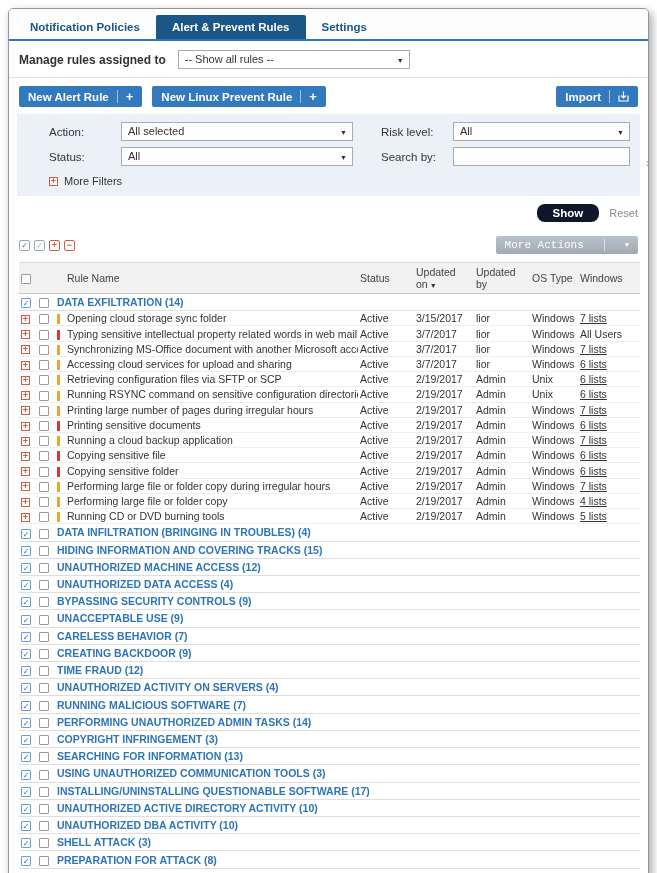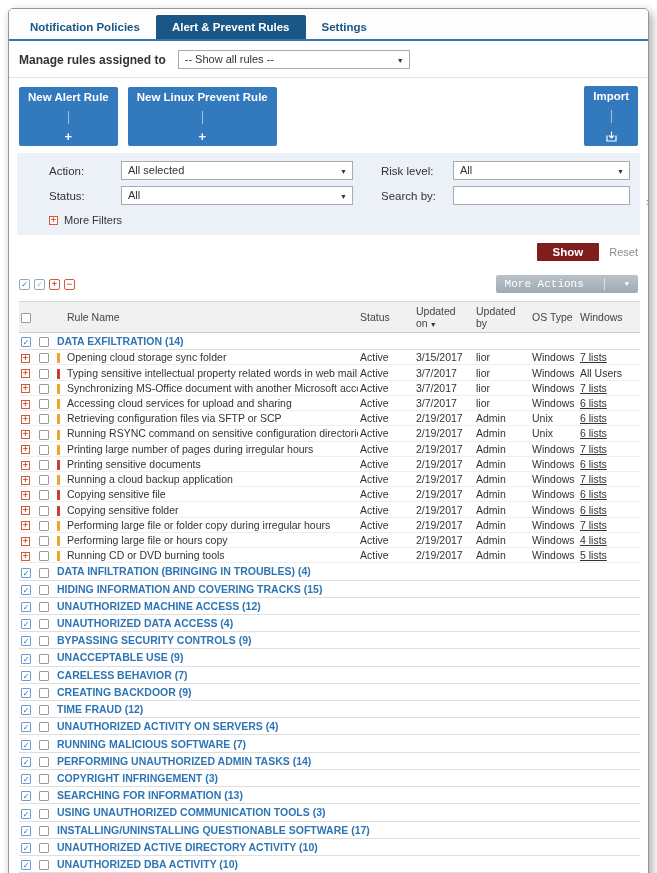--- a/index.html
+++ b/index.html
@@ -18,39 +18,39 @@
   .manage-label { font-size:12px; font-weight:bold; color:#333; }
   .sel { position:relative; background:#fff; border:1px solid #a5acb2; font-size:11px;
          padding:2px 20px 3px 6px; min-height:19px; cursor:pointer; white-space:nowrap; }
   .sel .car { position:absolute; right:5px; top:50%; transform:translateY(-50%); font-size:7px; color:#333; }
   .sel.w230 { width:232px; }
 
   
   .buttons-row { display:flex; align-items:center; gap:10px; padding:8px 10px 7px; }
   .btn-blue { display:inline-flex; align-items:center; gap:8px; background:#3379bd; color:#fff;
               border:none; font-family:inherit; font-size:11.5px; font-weight:bold; padding:4px 9px;
-              border-radius:2px; cursor:pointer;flex-direction:column; }
+              border-radius:2px; cursor:pointer; }
   .btn-blue .vdiv { width:1px; height:13px; background:rgba(255,255,255,.55); }
   .btn-blue .plus { font-size:13px; line-height:10px; font-weight:bold; }
   .import-btn { margin-left:auto; }
 
   
   .filters-wrap { position:relative; padding:0 8px; }
   .filter-panel { background:#ebf1f7; padding:8px 10px 5px 32px; }
   .filter-row { display:flex; align-items:center; margin-bottom:6px; }
   .flabel { width:72px; font-size:11.5px; color:#333; }
   .flabel2 { width:72px; margin-left:28px; font-size:11.5px; color:#333; }
   .fctl2 { flex:1; }
   .search-input { flex:1; height:19px; border:1px solid #a5acb2; font-family:inherit; font-size:11px; padding:0 5px; }
   .more-filters { display:flex; align-items:center; gap:6px; padding:3px 0 4px 0; font-size:11px; color:#333; cursor:pointer; }
   .chev { position:absolute; right:-2px; top:42px; color:#999; font-size:12px; }
 
   .show-row { display:flex; justify-content:flex-end; align-items:center; gap:10px; padding:8px 10px 6px; }
-  .show-btn { background:#7f1d1d; color:#fff; border:none; font-family:inherit; font-size:11.5px; font-weight:bold;
-              padding:3px 16px; border-radius:1px; cursor:pointer; }
+  .show-btn { background:#0f172a; color:#fff; border:none; font-family:inherit; font-size:11.5px; font-weight:bold;
+              padding:3px 16px; border-radius:8px; cursor:pointer; }
   .reset-link { font-size:11px; color:#8a8a8a; cursor:pointer; }
 
   
   .toolbar { display:flex; align-items:center; padding:8px 10px 4px; }
   .tico { display:inline-block; width:11px; height:11px; border:1px solid #96a7b8; background:#fff;
           font-size:8px; line-height:10px; text-align:center; margin-right:4px; border-radius:2px; cursor:pointer; }
   .tico.chk { color:#2e75b6; }
   .tico.chk2 { color:#9fb0c0; }
   .tico.red { border-color:#cf5b40; color:#cf5b40; font-weight:bold; font-size:9px; line-height:9px; }
   .more-actions { margin-left:auto; display:inline-flex; align-items:center; gap:20px;
@@ -330,21 +330,21 @@
           <td>Active</td>
           <td>2/19/2017</td>
           <td>Admin</td>
           <td>Windows</td>
           <td><a class="alink">7 lists</a></td>
         </tr>
         <tr class="rule-row">
           <td><span class="rexp">+</span></td>
           <td><span class="cbx"></span></td>
           <td><span class="rbar medium"></span></td>
-          <td class="c-name">Performing large file or hours copy</td>
+          <td class="c-name">Performing large file or folder copy</td>
           <td>Active</td>
           <td>2/19/2017</td>
           <td>Admin</td>
           <td>Windows</td>
           <td><a class="alink">4 lists</a></td>
         </tr>
         <tr class="rule-row">
           <td><span class="rexp">+</span></td>
           <td><span class="cbx"></span></td>
           <td><span class="rbar medium"></span></td>

